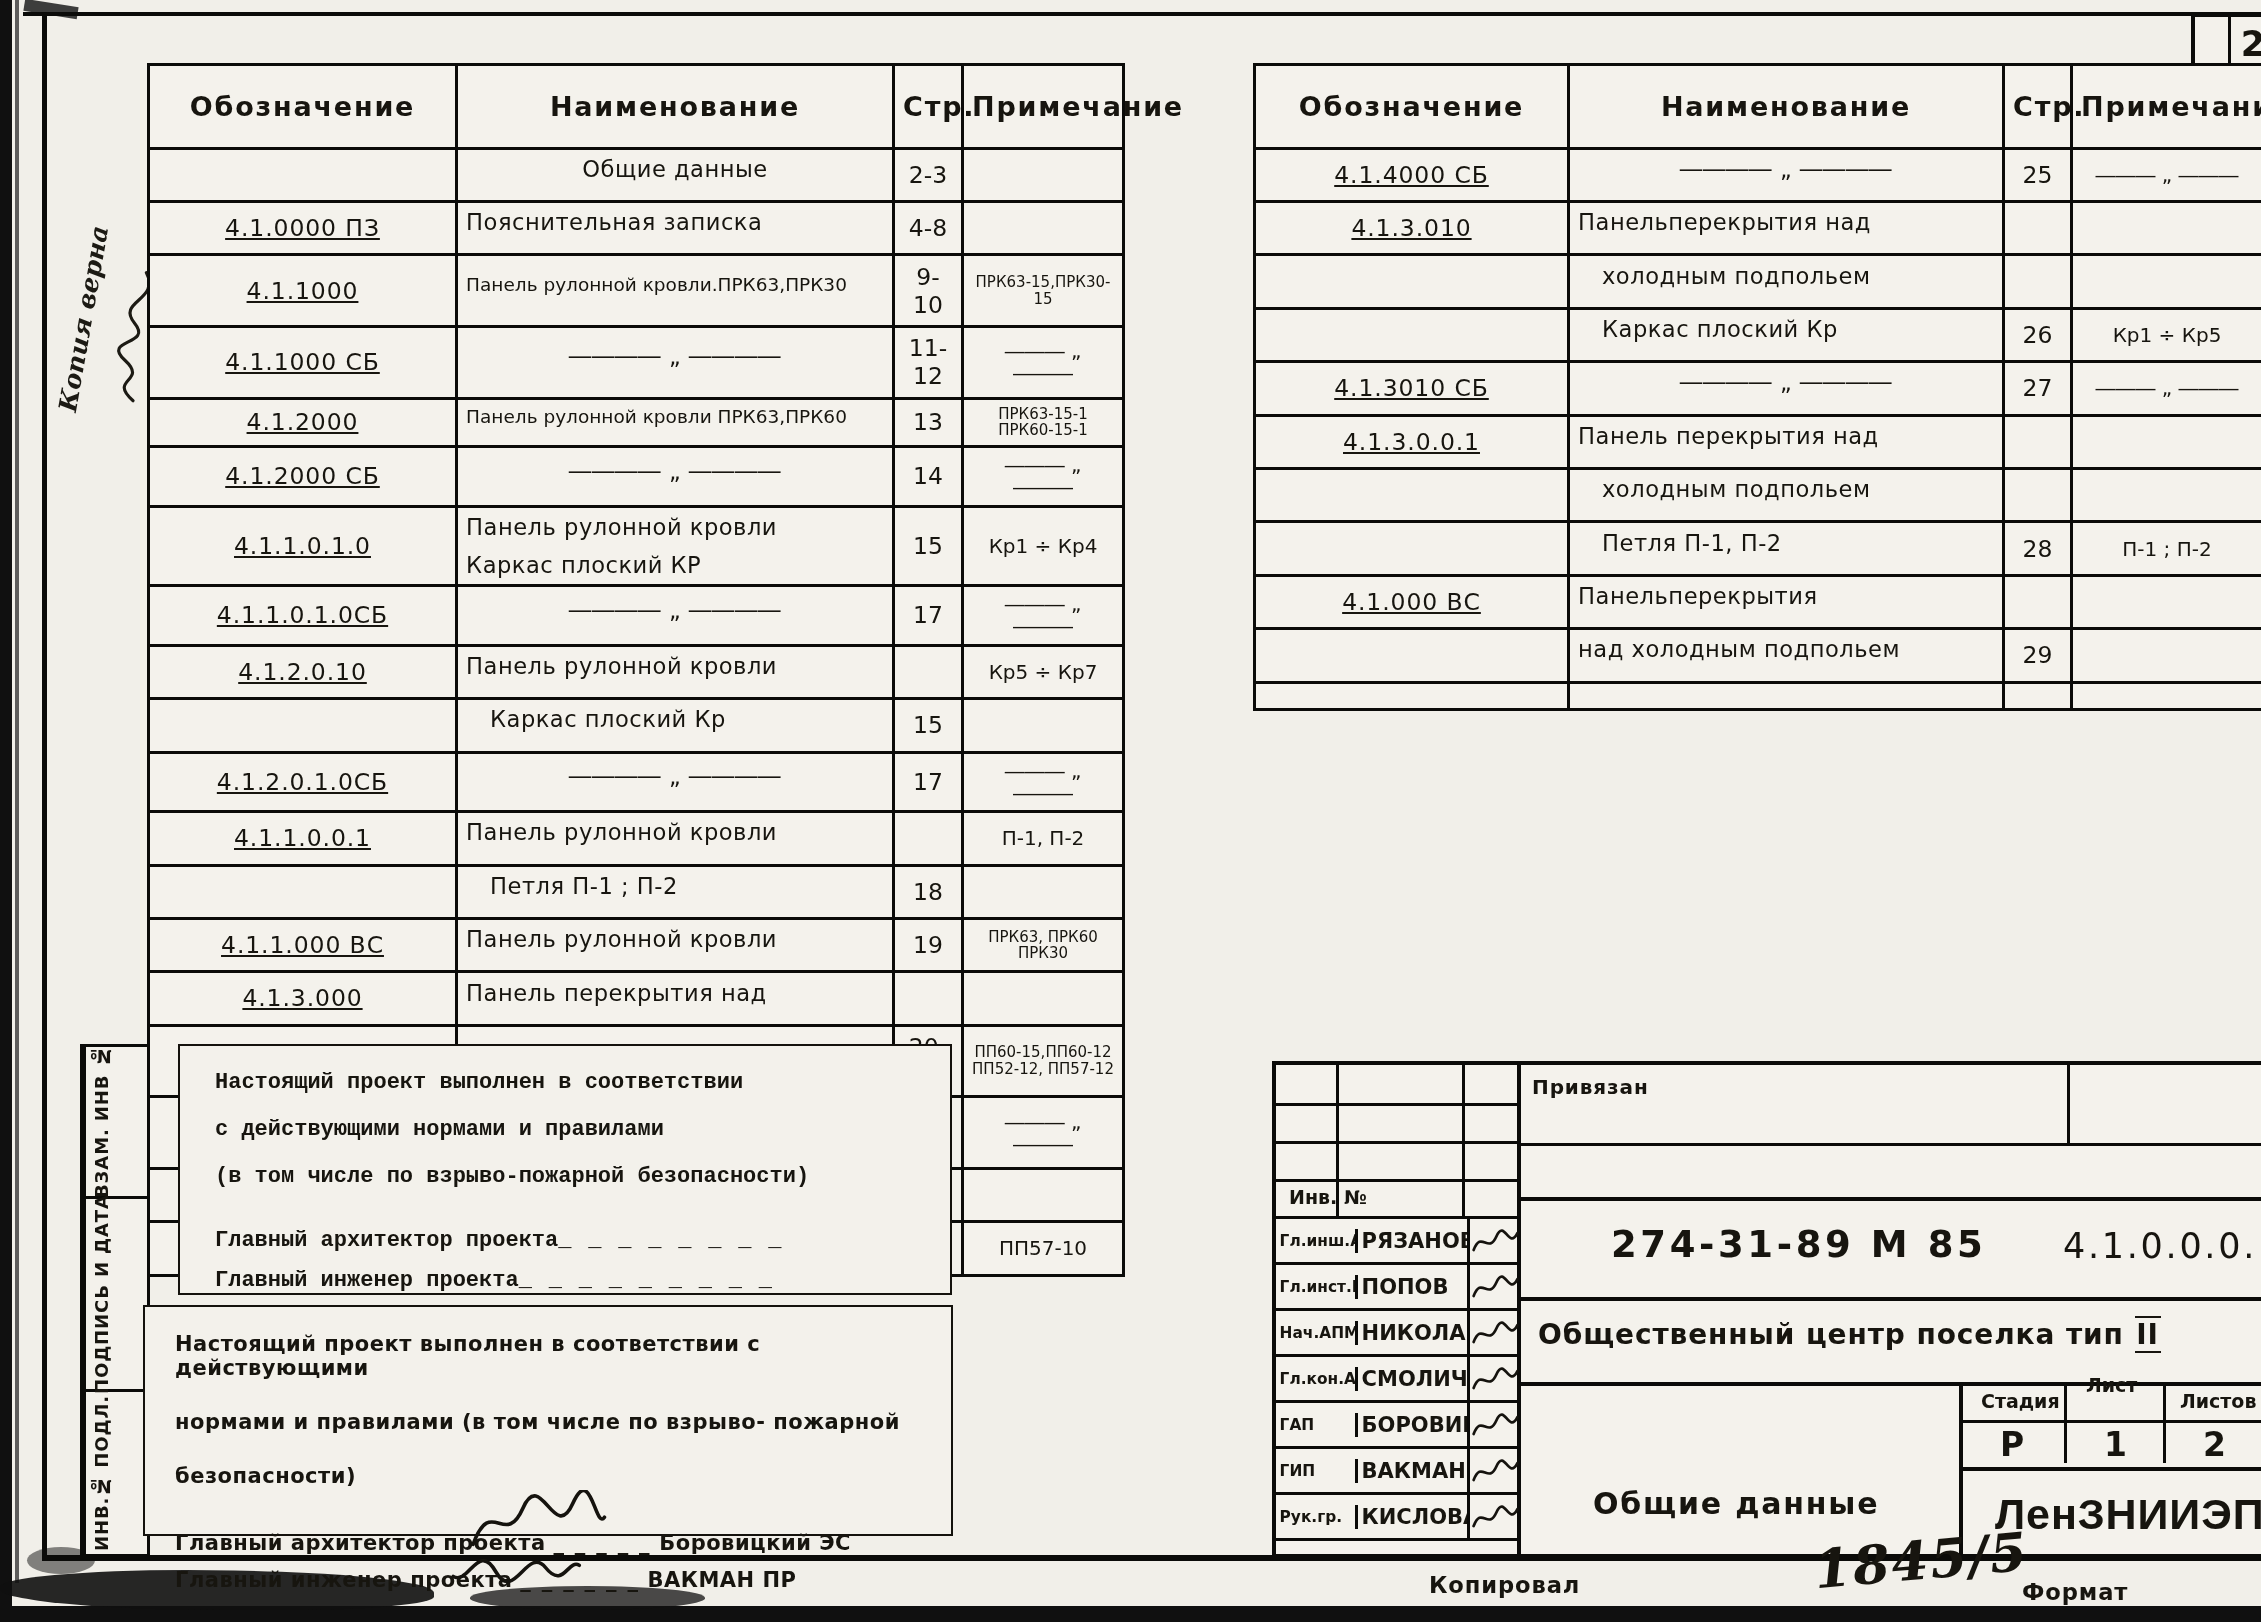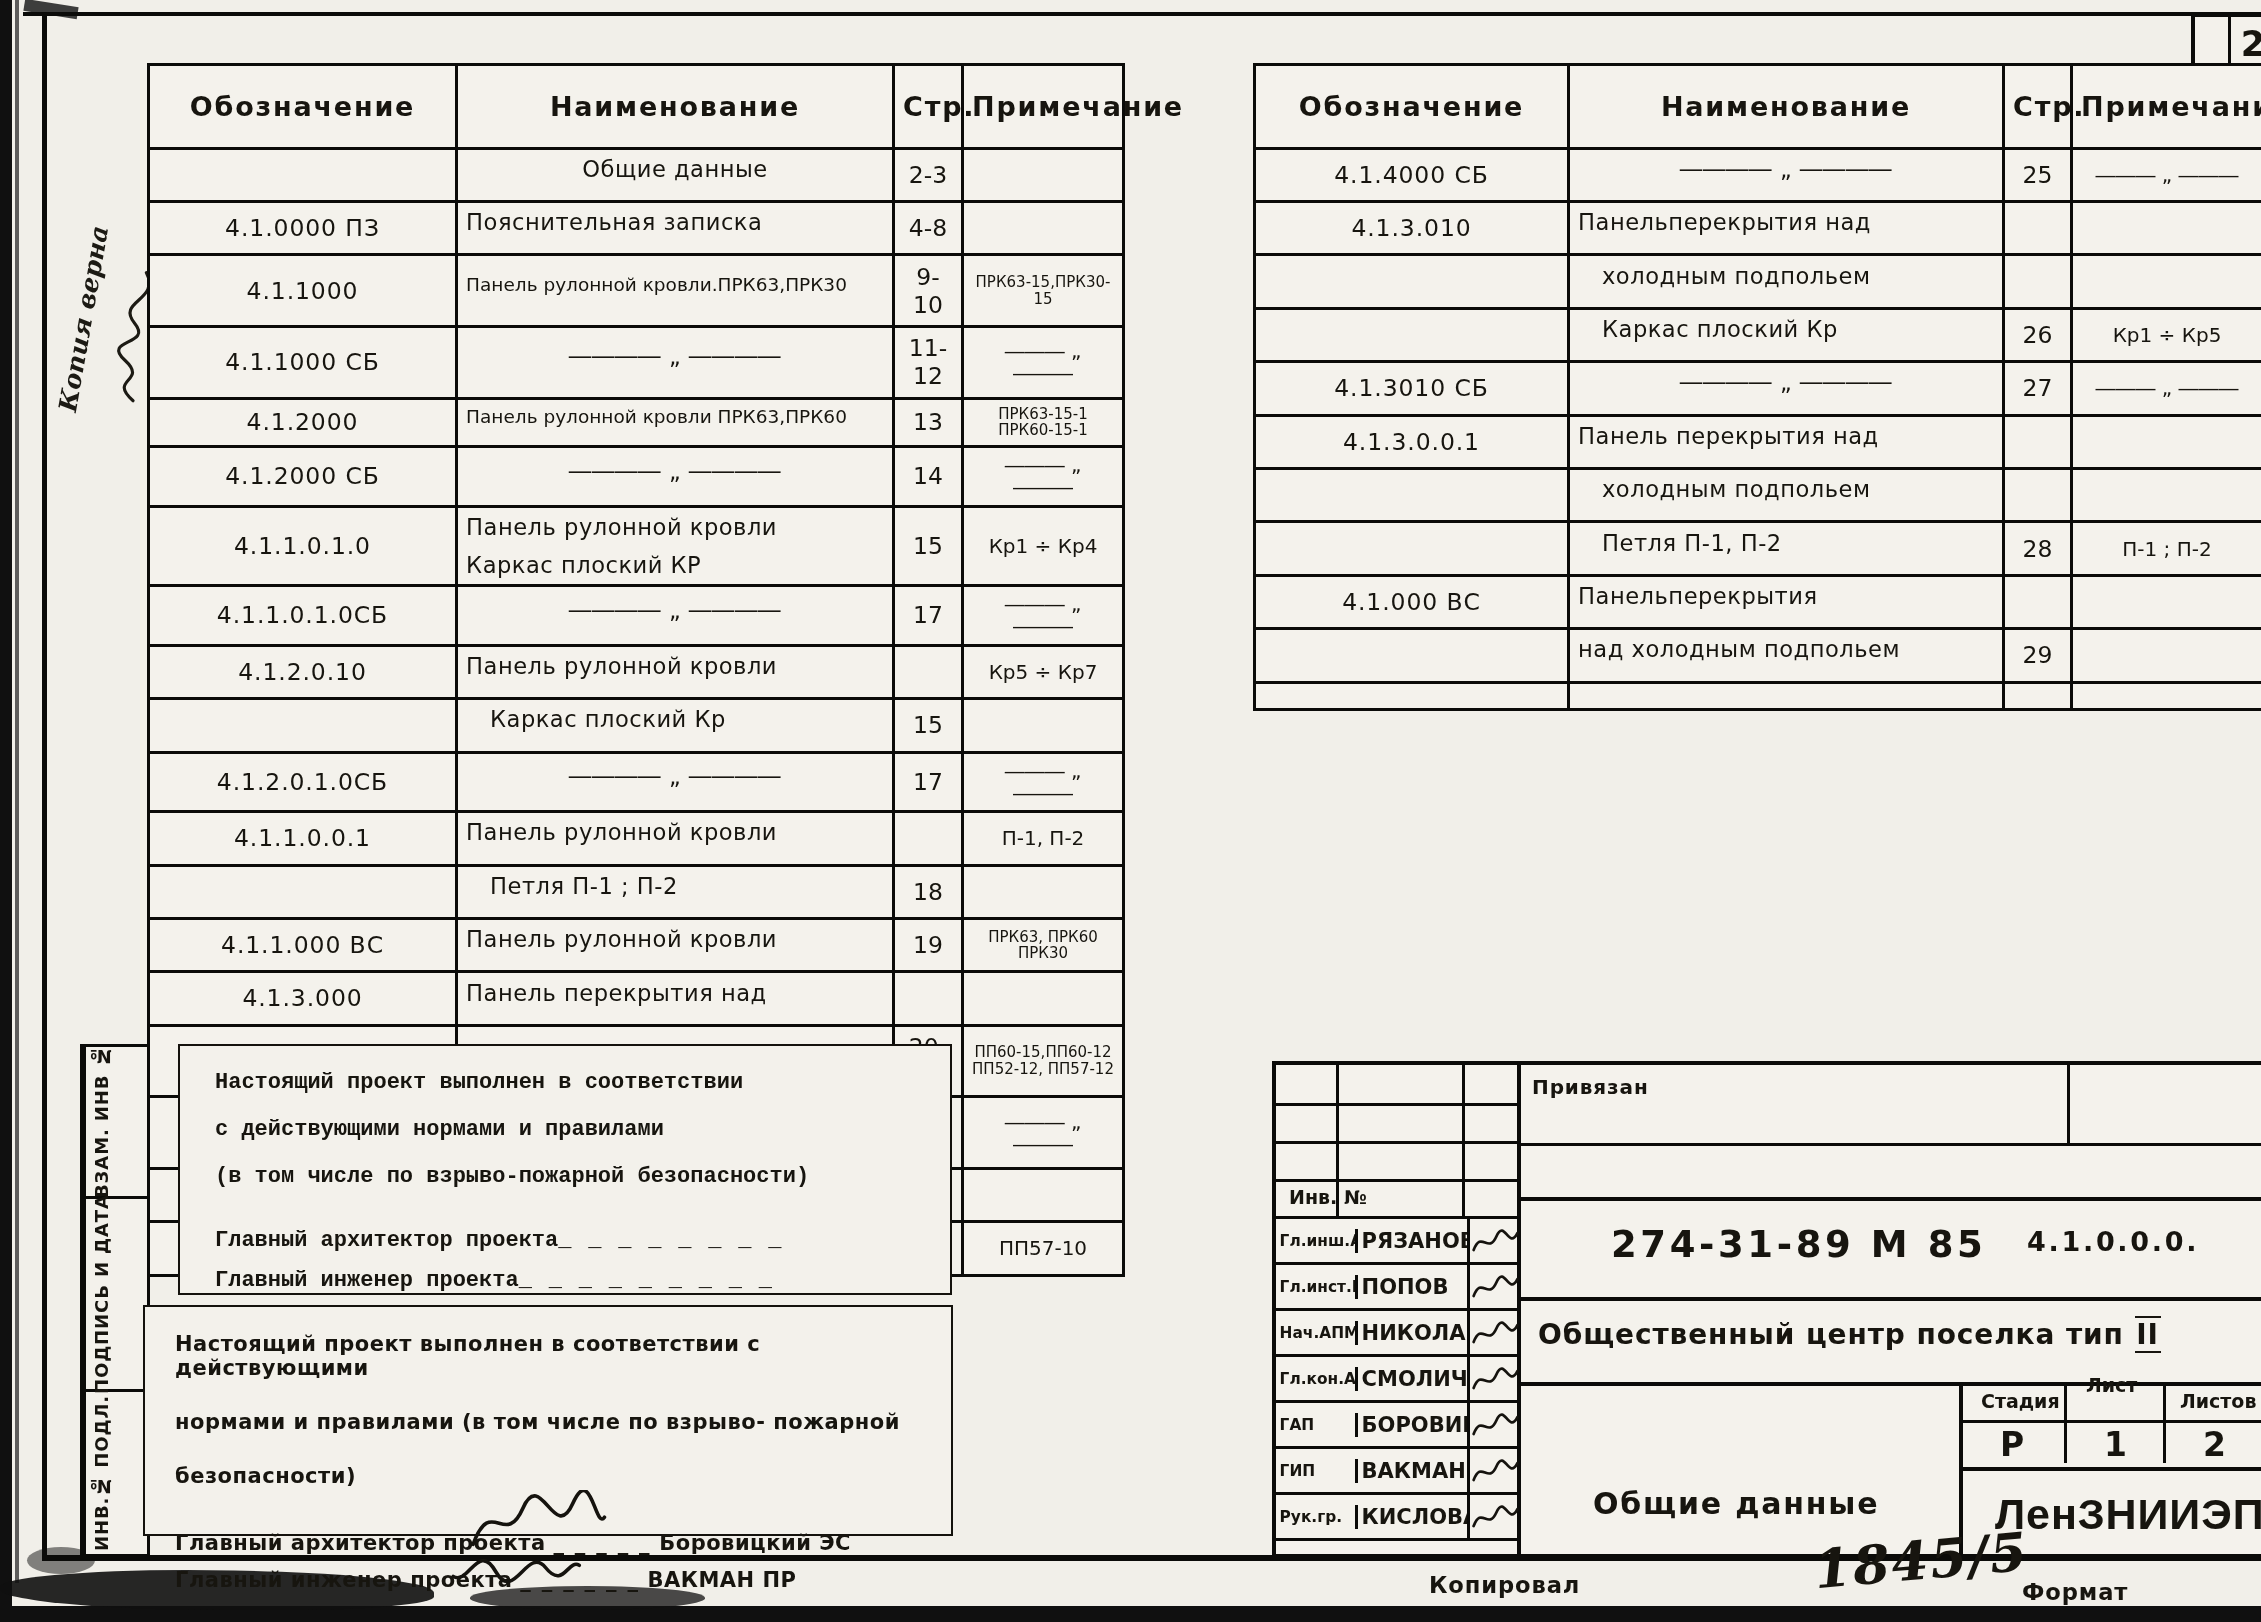--- a/index.html
+++ b/index.html
@@ -32,21 +32,21 @@
   .stamp-cell{border:3.6px solid #0b0b09;border-bottom:none;display:flex;background:#f3f1eb;}
   .stamp-cell:last-child{border-bottom:3.6px solid #0b0b09;}
   .stamp-label{width:30px;border-right:3.2px solid #0b0b09;display:flex;align-items:center;justify-content:center;
                writing-mode:vertical-rl;transform:rotate(180deg);
                font-size:18px;font-weight:bold;letter-spacing:0.9px;white-space:nowrap;}
   .stamp-blank{flex:1;}
   
   table.doc{position:absolute;border-collapse:collapse;table-layout:fixed;background:#f4f2ec;}
   table.doc th,table.doc td{border:3.2px solid #0b0b09;padding:6.3px 8.1px;vertical-align:middle;overflow:visible;}
   table.doc th{height:68px;font-size:27px;font-weight:bold;letter-spacing:1.8px;text-align:center;}
-  td.c-ozn{font-size:23.5px;text-align:center;letter-spacing:0.9px;}
+  td.c-ozn{font-size:23.5px;text-align:center;letter-spacing:0.9px;text-decoration:underline;}
   td.c-name{font-size:22.6px;text-align:left;letter-spacing:0.5px;}
   td.c-page{font-size:23.5px;text-align:center;padding:6.3px 1.8px;}
   td.c-note{font-size:20px;text-align:center;white-space:pre-line;line-height:1.1;padding:3.6px 2.7px;}
   tr.center td.c-name,tr.dit td.c-name,tr.dit td.c-note{text-align:center;}
   tr.small td.c-name{font-size:18.5px;letter-spacing:0;}
   tr.small td.c-note,tr.smallnote td.c-note{font-size:15px;}
   tr.indent td.c-name{padding-left:32px;}
   td .nm2{margin-top:11.8px;}
   
   .notebox{position:absolute;border:2.3px solid #14120d;background:#f3f1eb;}
@@ -63,21 +63,21 @@
   .fill{letter-spacing:1.8px;}
   .scribble{position:absolute;}
   
   .tb{position:absolute;left:1272px;top:1061px;width:993px;height:497px;
       border:4.1px solid #0b0b09;box-sizing:border-box;background:#f4f2ec;}
   .tb .tln{position:absolute;background:#0b0b09;}
   .tb .txt{position:absolute;white-space:nowrap;}
   .tb-privyazan{font-size:20px;font-weight:bold;letter-spacing:0.9px;}
   .tb-inv{font-size:19px;font-weight:bold;}
   .tb-docnum{font-size:37px;letter-spacing:3.6px;font-weight:bold;}
-  .tb-code{font-size:27px;letter-spacing:2.7px;font-weight:bold;}
+  .tb-code{font-size:35px;letter-spacing:2.7px;font-weight:normal;margin-left:36px;}
   .tb-title{font-size:28px;letter-spacing:0.9px;font-weight:bold;}
   .roman{border-top:2.7px solid #17150f;border-bottom:2.7px solid #17150f;padding:0 1.8px;}
   .tb-shead{font-size:19px;font-weight:bold;}
   .tb-sval{font-size:33px;font-weight:bold;}
   .tb-sub{font-size:30px;letter-spacing:1.8px;font-weight:bold;}
   .tb-org{font-size:43px;font-weight:bold;font-family:"Liberation Sans",sans-serif;letter-spacing:0.9px;}
   .sigtable{position:absolute;left:0;top:154px;width:244px;}
   .sigrow2{position:relative;height:43px;border-bottom:3.2px solid #0b0b09;display:flex;align-items:center;}
   .sigrole{width:78px;font-size:15.4px;font-weight:bold;padding-left:3.6px;overflow:hidden;white-space:nowrap;}
   .signame{width:109px;font-size:21px;font-weight:bold;border-left:3.2px solid #0b0b09;padding-left:3.6px;

